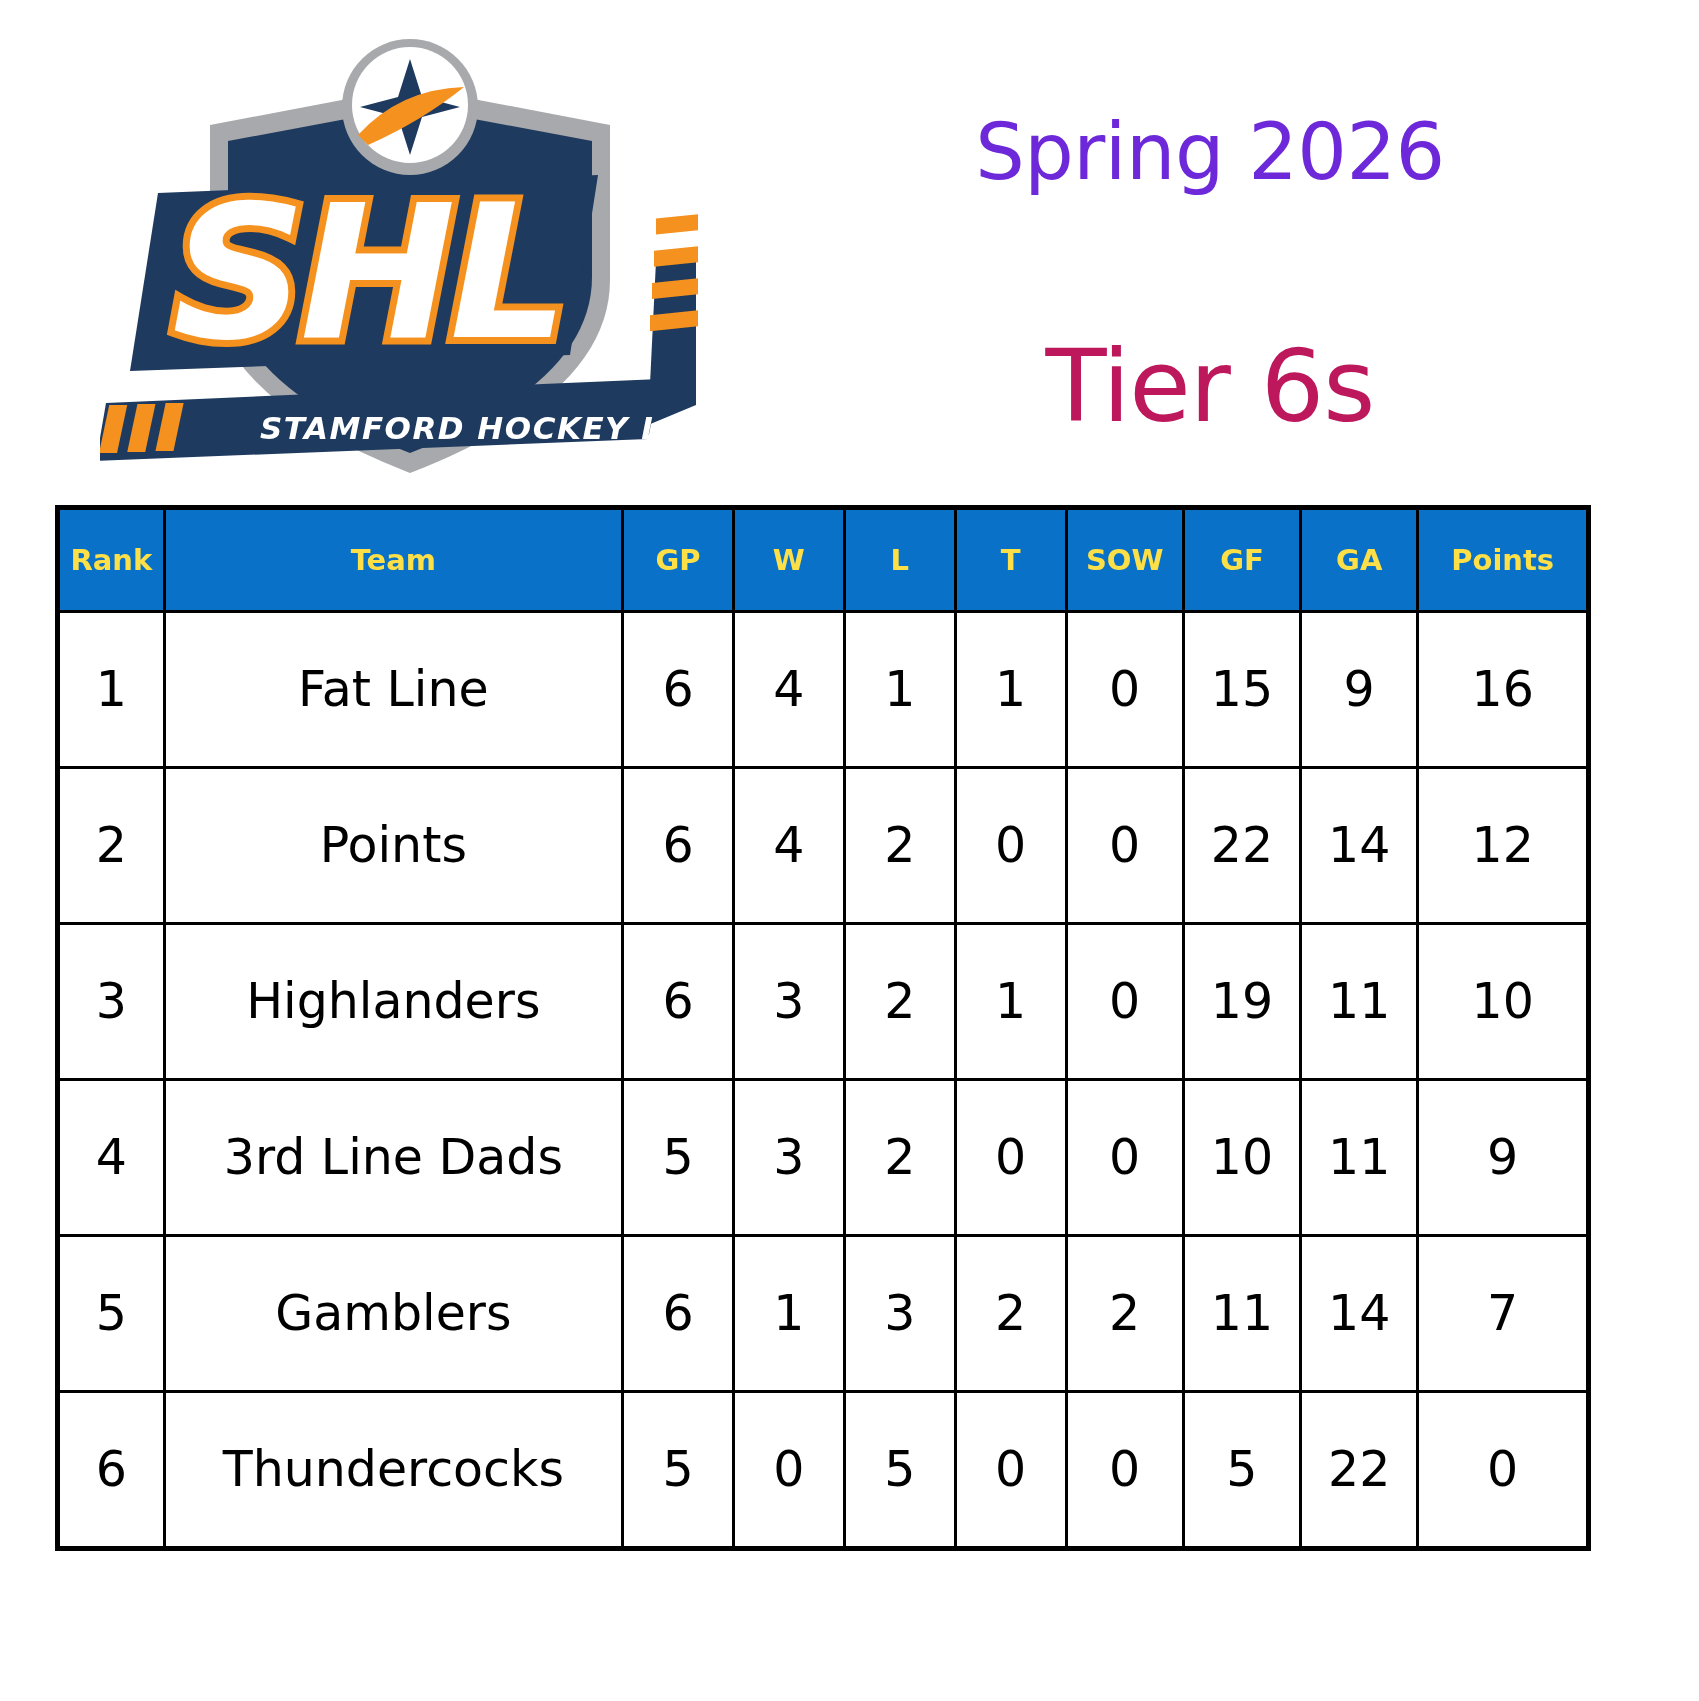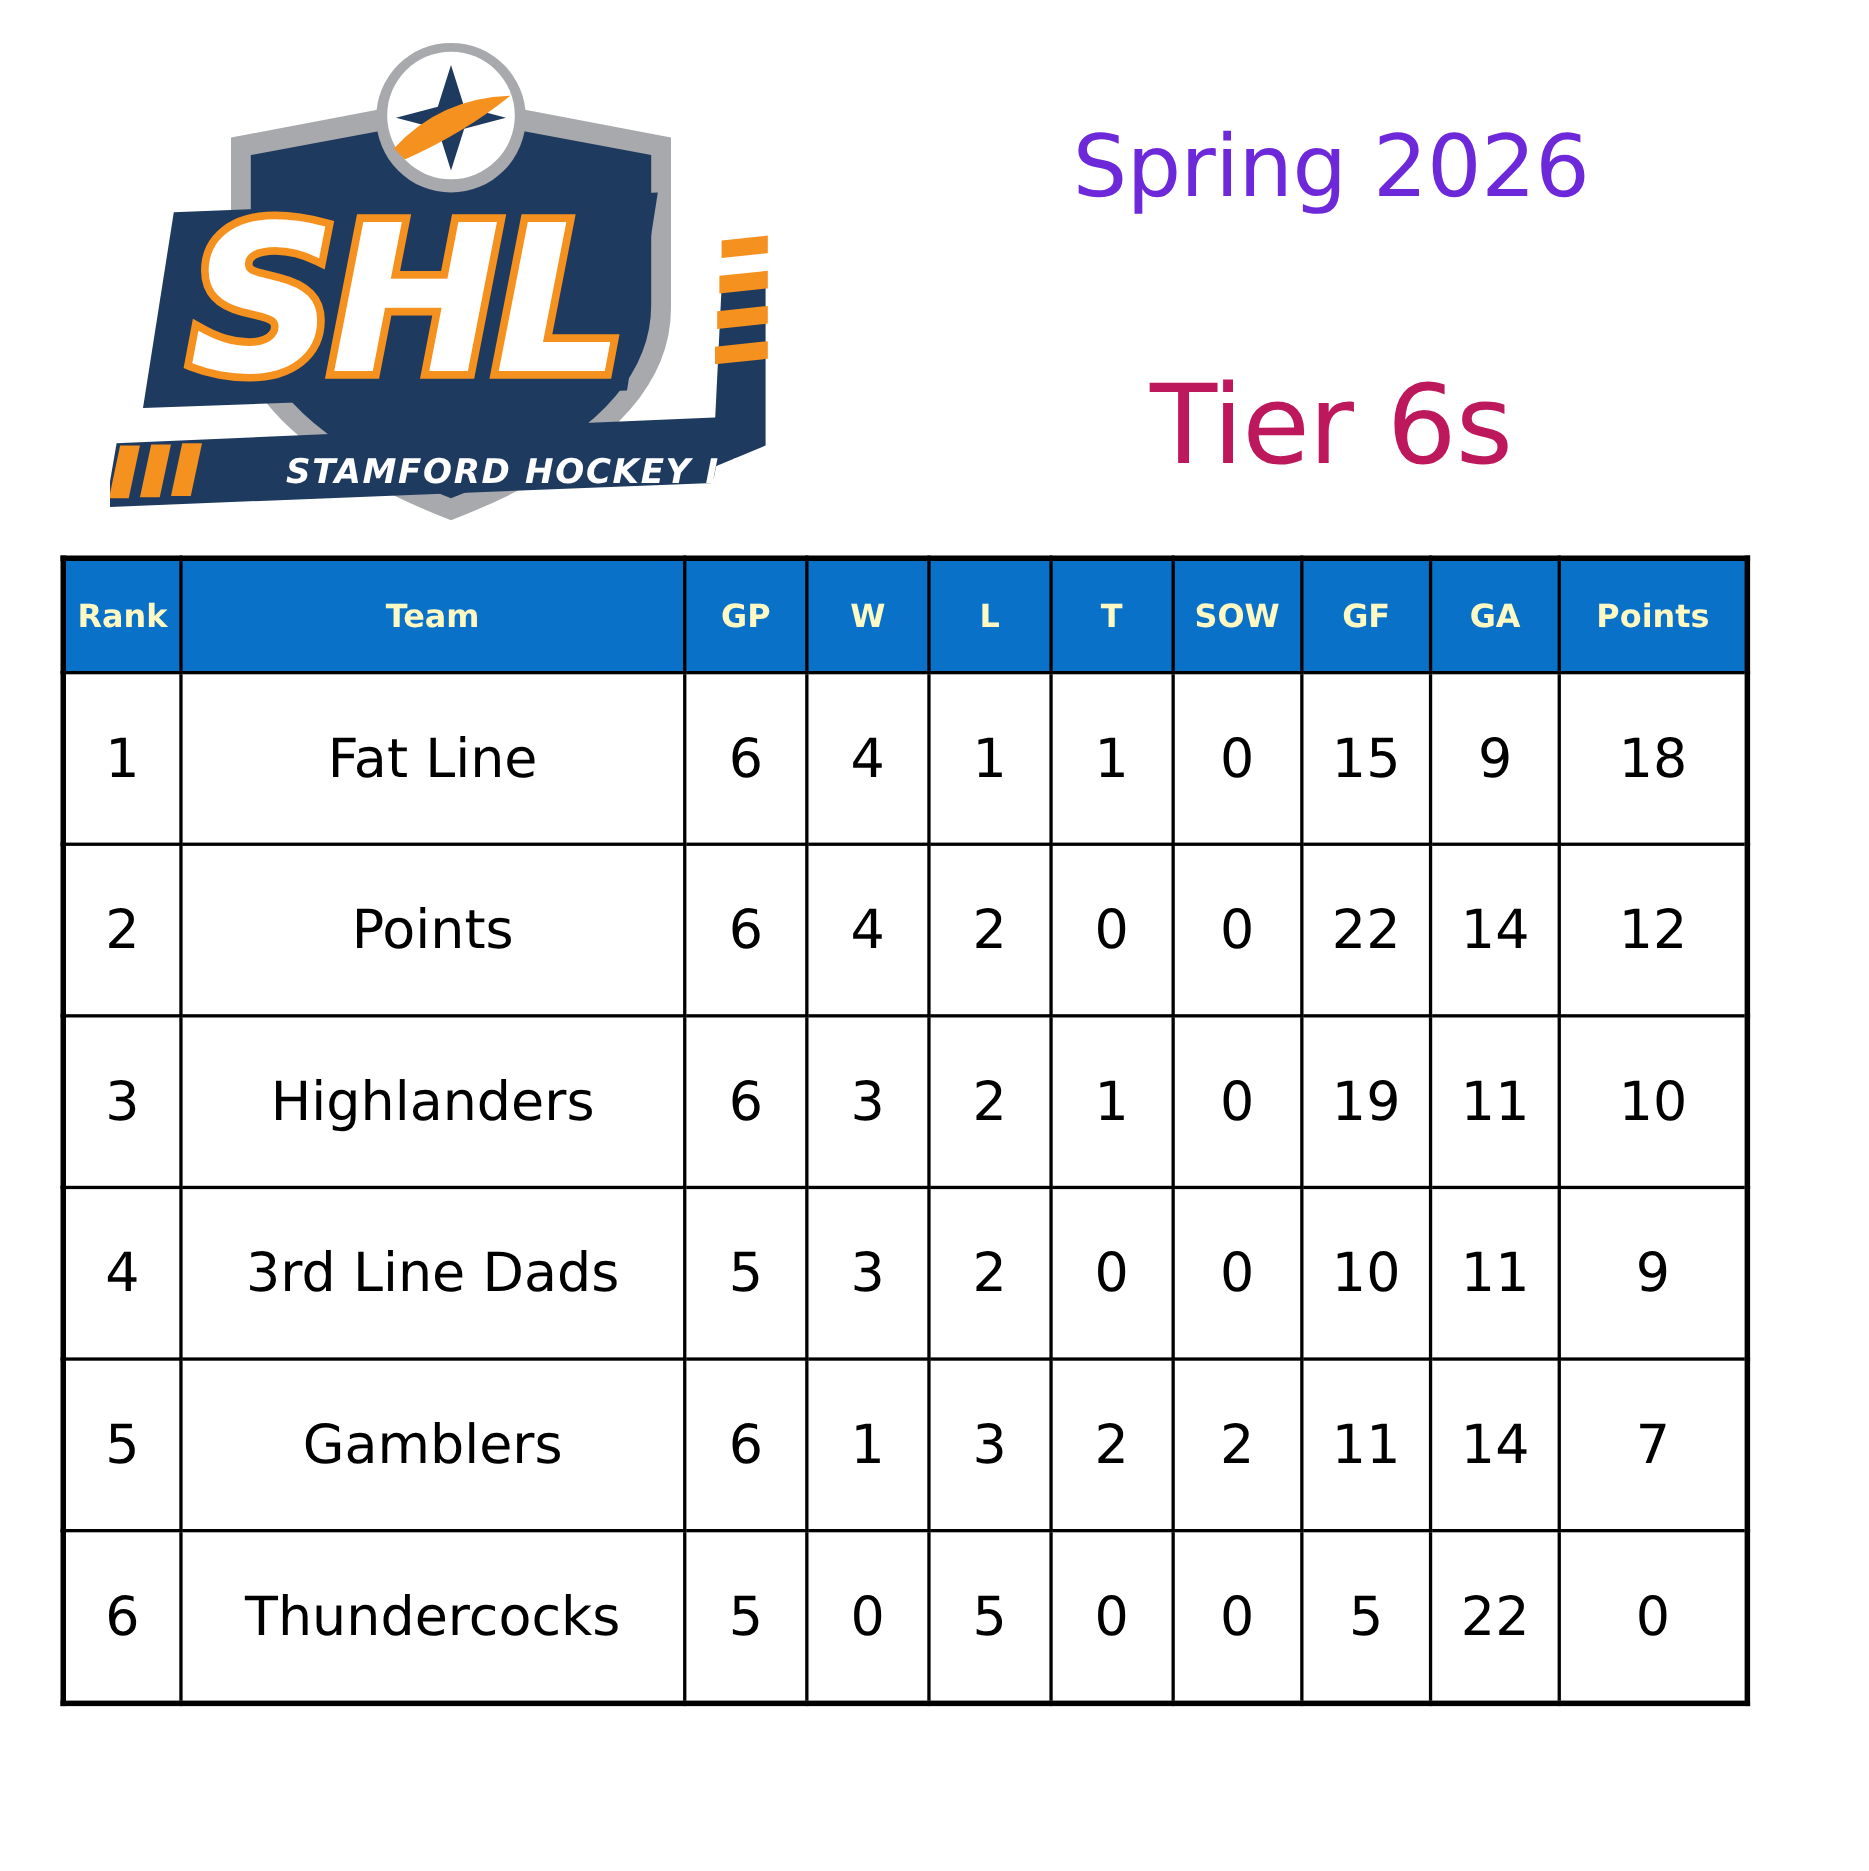--- a/index.html
+++ b/index.html
@@ -81,21 +81,21 @@
   table.standings th,
   table.standings td {
     border: 3px solid #000000;
     text-align: center;
     vertical-align: middle;
     padding: 0;
     font-family: "DejaVu Sans", sans-serif;
   }
   table.standings thead th {
     background: #0A71C8;
-    color: #fef9c3;
+    color: #fde047;
     font-size: 29px;
     font-weight: bold;
     height: 100px;
   }
   table.standings tbody td {
     height: 153px;
     font-size: 49px;
     font-weight: 400;
     color: #000000;
     background: #ffffff;
@@ -209,21 +209,21 @@
       <tr>
         <td class="rank-cell">1</td>
         <td class="team-cell">Fat Line</td>
         <td>6</td>
         <td>4</td>
         <td>1</td>
         <td>1</td>
         <td>0</td>
         <td>15</td>
         <td>9</td>
-        <td class="points-cell">18</td>
+        <td class="points-cell">16</td>
       </tr>
       <tr>
         <td class="rank-cell">2</td>
         <td class="team-cell">Points</td>
         <td>6</td>
         <td>4</td>
         <td>2</td>
         <td>0</td>
         <td>0</td>
         <td>22</td>

